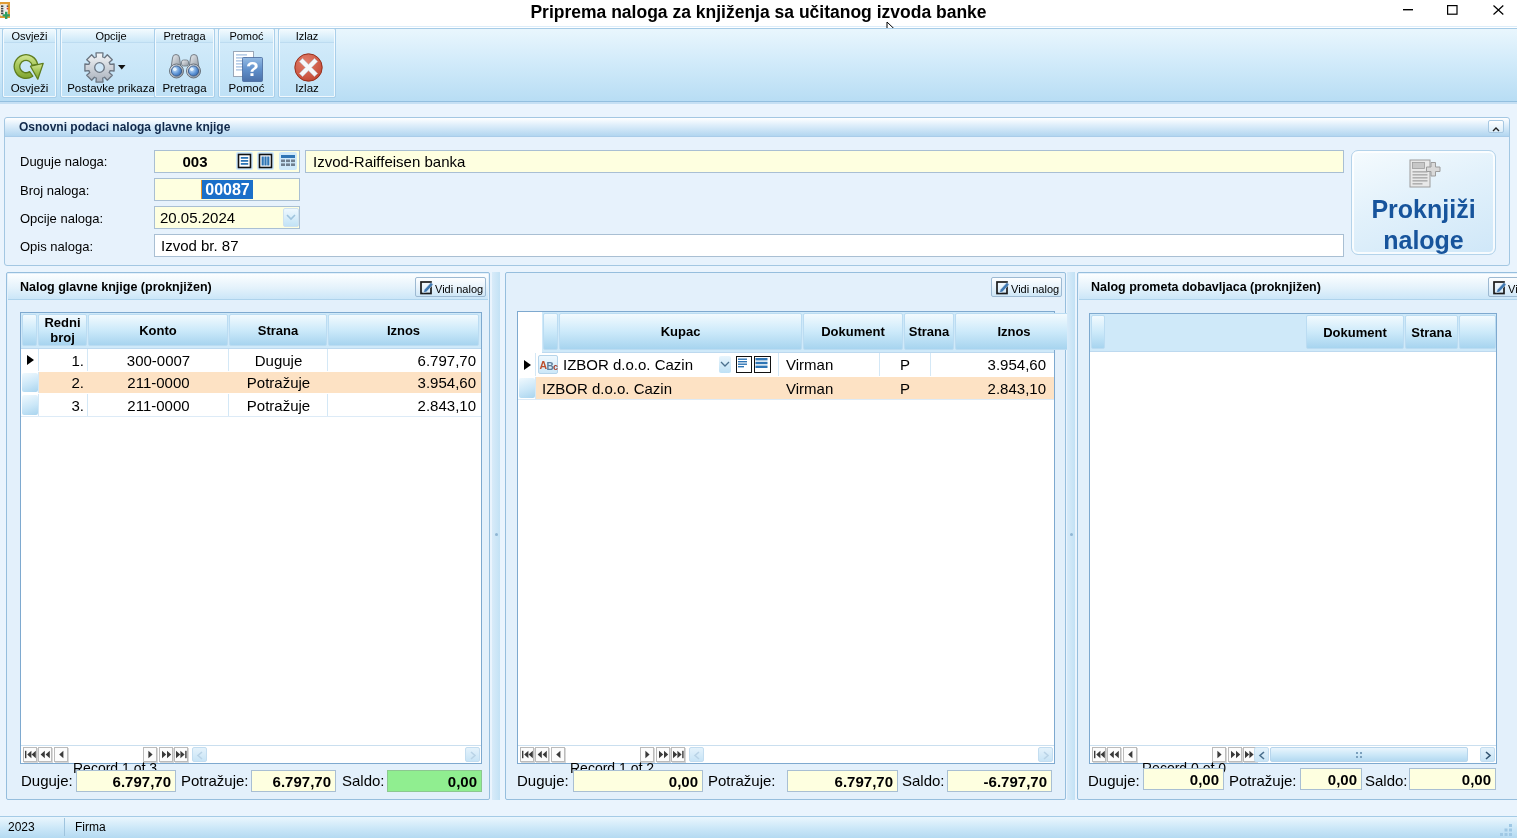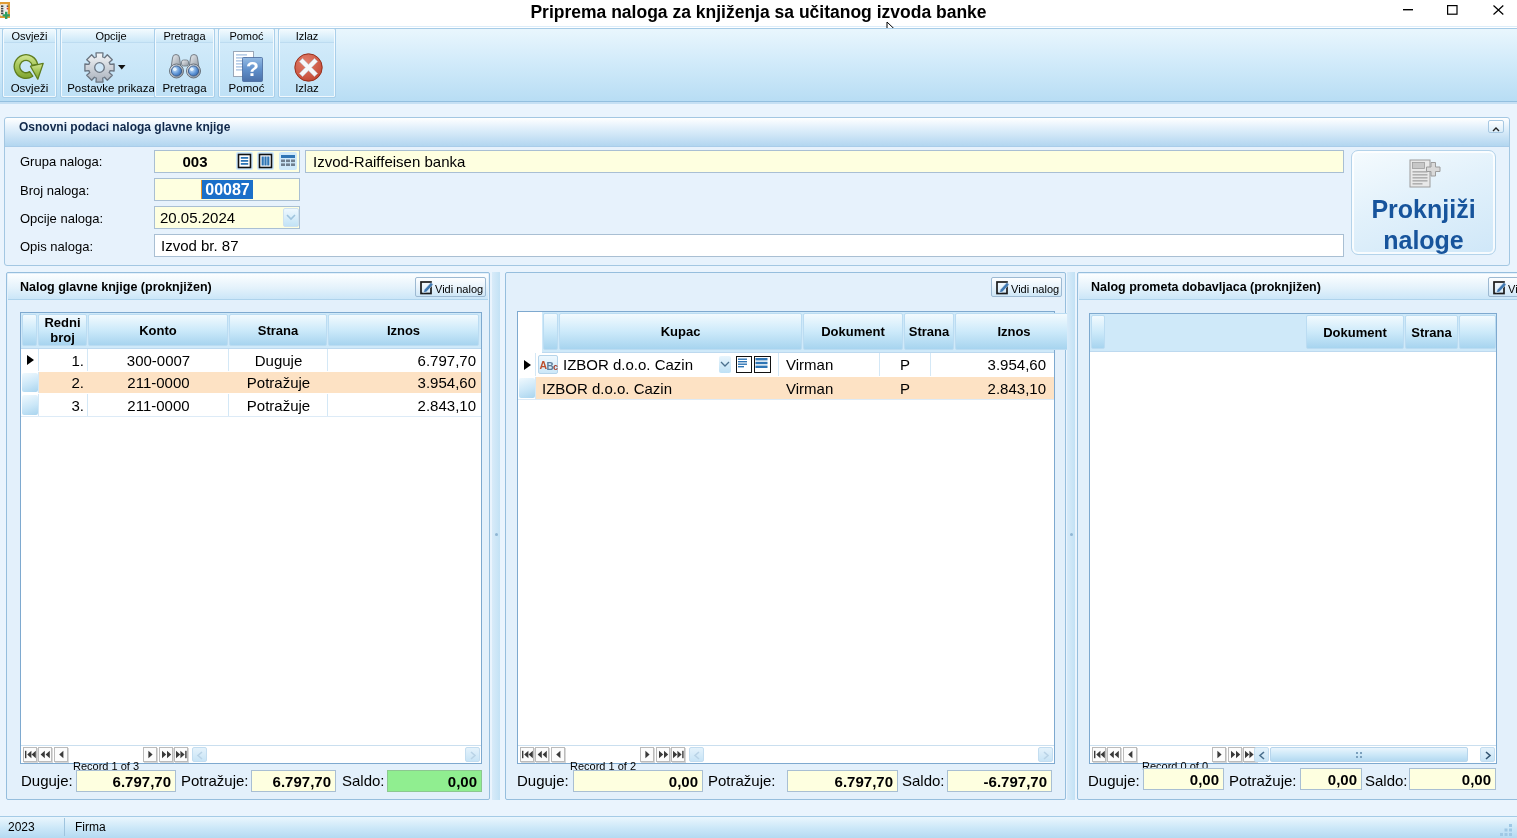--- a/index.html
+++ b/index.html
@@ -19,21 +19,21 @@
   background:linear-gradient(180deg,#d7edfb 0%,#c8e6f8 60%,#bfe1f6 100%);
   box-shadow:inset 0 0 0 1px rgba(255,255,255,0.75); }
 .tcap { position:absolute; left:1px; right:1px; top:1px; height:13px;
   background:linear-gradient(180deg,#f0f9fe 0%,#cbe7f8 100%);
   border-bottom:1px solid #bddcf1; text-align:center; font-size:11px; color:#000; line-height:13px; white-space:nowrap; }
 .tlabel { position:absolute; left:-10px; right:-10px; bottom:3px; text-align:center; font-size:11.5px; color:#000; white-space:nowrap; }
 
 
 #gbox { left:4px; top:117px; width:1506px; height:149px; background:#e7f2fc;
   border:1px solid #a3c7e2; border-radius:3px; }
-#gbox-head { position:absolute; left:0; top:0; right:0; height:29px;
+#gbox-head { position:absolute; left:0; top:0; right:0; height:19px;
   background:linear-gradient(180deg,#ffffff 0%,#e2f0fb 35%,#b2d6f0 100%);
   border-bottom:1px solid #a9cce9; border-radius:3px 3px 0 0;
   font-size:12px; font-weight:bold; color:#10284a; line-height:19px; padding-left:14px; }
 .collapsebtn { position:absolute; right:5px; top:2px; width:16px; height:13px;
   background:linear-gradient(180deg,#ffffff,#d9ecf9); border:1px solid #a7c8e2; border-radius:2px; }
 .flabel { font-size:13px; color:#000; }
 .finput { background:#feffe0; border:1px solid #a9bfd3; font-size:15px; color:#000; }
 #bigbtn { left:1351px; top:150px; width:145px; height:105px; border:1px solid #b4d3ea; border-radius:7px;
   background:linear-gradient(160deg,#f5fbfe 0%,#e2f1fb 45%,#cfe7f8 100%);
   box-shadow:inset 0 0 0 2px rgba(255,255,255,0.8); text-align:center; }
@@ -59,21 +59,21 @@
 .ind { position:absolute; left:1px; width:16px; top:1px; bottom:1px; border-radius:2px;
   background:linear-gradient(160deg,#f0f9fe 0%,#cbe7f8 55%,#a9d4ee 100%); }
 .cell { position:absolute; top:0; bottom:0; display:flex; align-items:center; white-space:nowrap; }
 .vline { position:absolute; top:0; bottom:0; width:1px; background:#d4e8f6; }
 .navrow { position:absolute; left:0; right:0; bottom:0; height:18px; background:#fff; border-top:1px solid #cadfef; }
 .nb { position:absolute; top:1px; width:14px; height:15px; background:#fcfcfc;
   border:1px solid #bbb; box-shadow:1px 1px 0 #d8d8d8; }
 .nb svg { position:absolute; left:0px; top:2px; }
 .sb { position:absolute; top:1px; width:15px; height:15px; background:linear-gradient(180deg,#e4f2fb,#c8e4f6);
   border:1px solid #c3ddf0; border-radius:2px; }
-.rectext { position:absolute; top:14px; font-size:11px; color:#000; white-space:nowrap; }
+.rectext { position:absolute; top:14px; font-size:14px; color:#000; white-space:nowrap; }
 .ftlabel { position:absolute; font-size:15px; color:#000; }
 .ftinput { position:absolute; height:22px; background:#feffe0; border:1px solid #a9bfd3;
   font-size:15px; font-weight:bold; color:#000; text-align:right; padding:2px 4px 0 0; }
 
 
 #statusbar { left:0; top:816px; width:1517px; height:22px;
   background:linear-gradient(180deg,#eaf6fd 0%,#cde8f8 50%,#b4daf2 100%);
   border-top:1px solid #a5cbe6; font-size:12px; color:#000; }
 </style>
 </head>
@@ -234,21 +234,21 @@
     <path d="M8.6 5.5 L14.5 11.4 L20.4 5.5 L23.5 8.6 L17.6 14.5 L23.5 20.4 L20.4 23.5 L14.5 17.6 L8.6 23.5 L5.5 20.4 L11.4 14.5 L5.5 8.6 Z" fill="#f6f8fa" stroke="#c9ced6" stroke-width="0.8" stroke-linejoin="round"></path>
   </svg>
 </div>
 
 <div id="gbox" class="abs">
   <div id="gbox-head">Osnovni podaci naloga glavne knjige</div>
   <div class="collapsebtn"><svg width="14" height="11">
         <path d="M4 7 L7 4 L10 7" fill="none" stroke="#222" stroke-width="1.4"></path>
       </svg></div>
 </div>
-<div class="flabel abs" style="left:20px;top:154px;">Grupa naloga:</div>
+<div class="flabel abs" style="left:20px;top:154px;">Duguje naloga:</div>
 <div class="flabel abs" style="left:20px;top:183px;">Broj naloga:</div>
 <div class="flabel abs" style="left:20px;top:211px;">Opcije naloga:</div>
 <div class="flabel abs" style="left:20px;top:239px;">Opis naloga:</div>
 
 <div class="finput abs" style="left:154px;top:150px;width:146px;height:23px;"></div>
 <div class="abs" style="left:154px;top:153px;width:82px;text-align:center;font-size:15px;font-weight:bold;">003</div>
 <svg class="abs" style="left:236px;top:152px" width="17" height="18" viewBox="0 0 17 18">
   <rect x="0" y="0" width="17" height="18" rx="2" fill="#cfe9fa"></rect>
   <rect x="2.5" y="2.5" width="12" height="13" fill="#fff" stroke="#111" stroke-width="1.6"></rect>
   <rect x="4.8" y="5" width="7.4" height="1.8" fill="#2e75b5"></rect>

